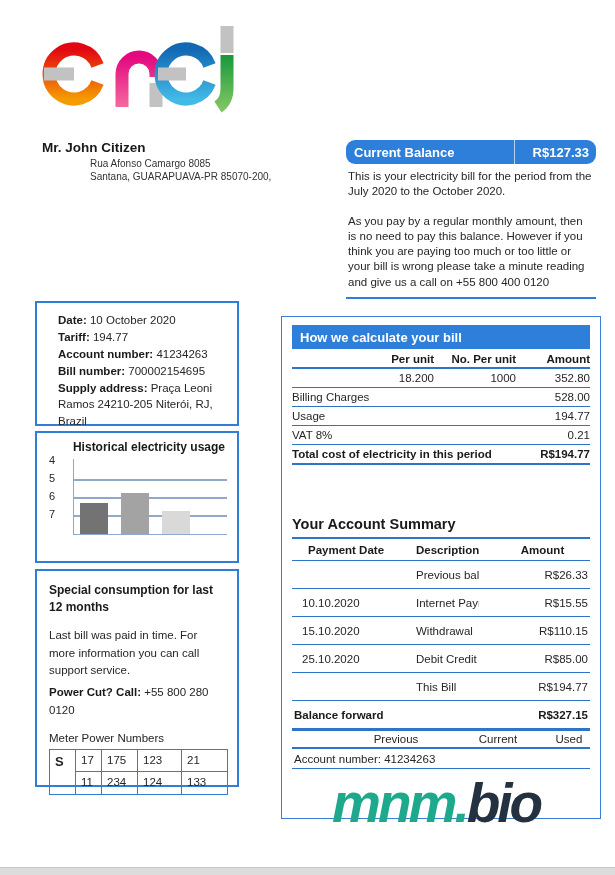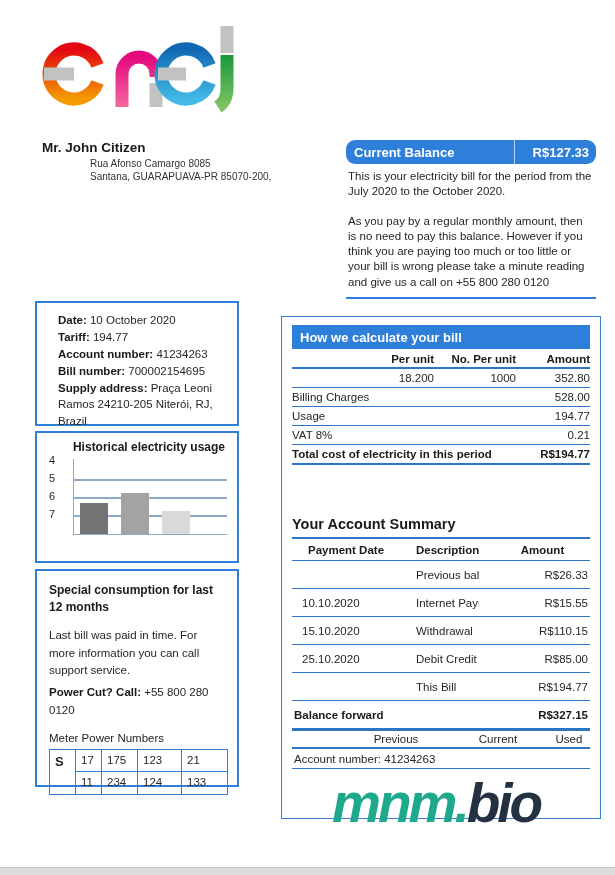--- a/index.html
+++ b/index.html
@@ -152,21 +152,21 @@
   <div class="line">Santana, GUARAPUAVA-PR 85070-200,</div>
 </div>
 
 <div class="abs balance-box">
   <div class="balance-head">
     <span class="t">Current Balance</span>
     <span class="a">R$127.33</span>
   </div>
   <div class="balance-body">
     <p>This is your electricity bill for the period from the July 2020 to the October 2020.</p>
-    <p>As you pay by a regular monthly amount, then is no need to pay this balance. However if you think you are paying too much or too little or your bill is wrong please take a minute reading and give us a call on +55 800 280 0120</p>
+    <p>As you pay by a regular monthly amount, then is no need to pay this balance. However if you think you are paying too much or too little or your bill is wrong please take a minute reading and give us a call on +55 800 400 0120</p>
   </div>
 </div>
 
 <div class="abs bluebox info-box">
   <div><b>Date:</b> <span>10 October 2020</span></div>
   <div><b>Tariff:</b> <span>194.77</span></div>
   <div><b>Account number:</b> <span>41234263</span></div>
   <div><b>Bill number:</b> <span>700002154695</span></div>
   <div><b>Supply address:</b> <span>Praça Leoni Ramos 24210-205 Niterói, RJ, Brazil</span></div>
 </div>

